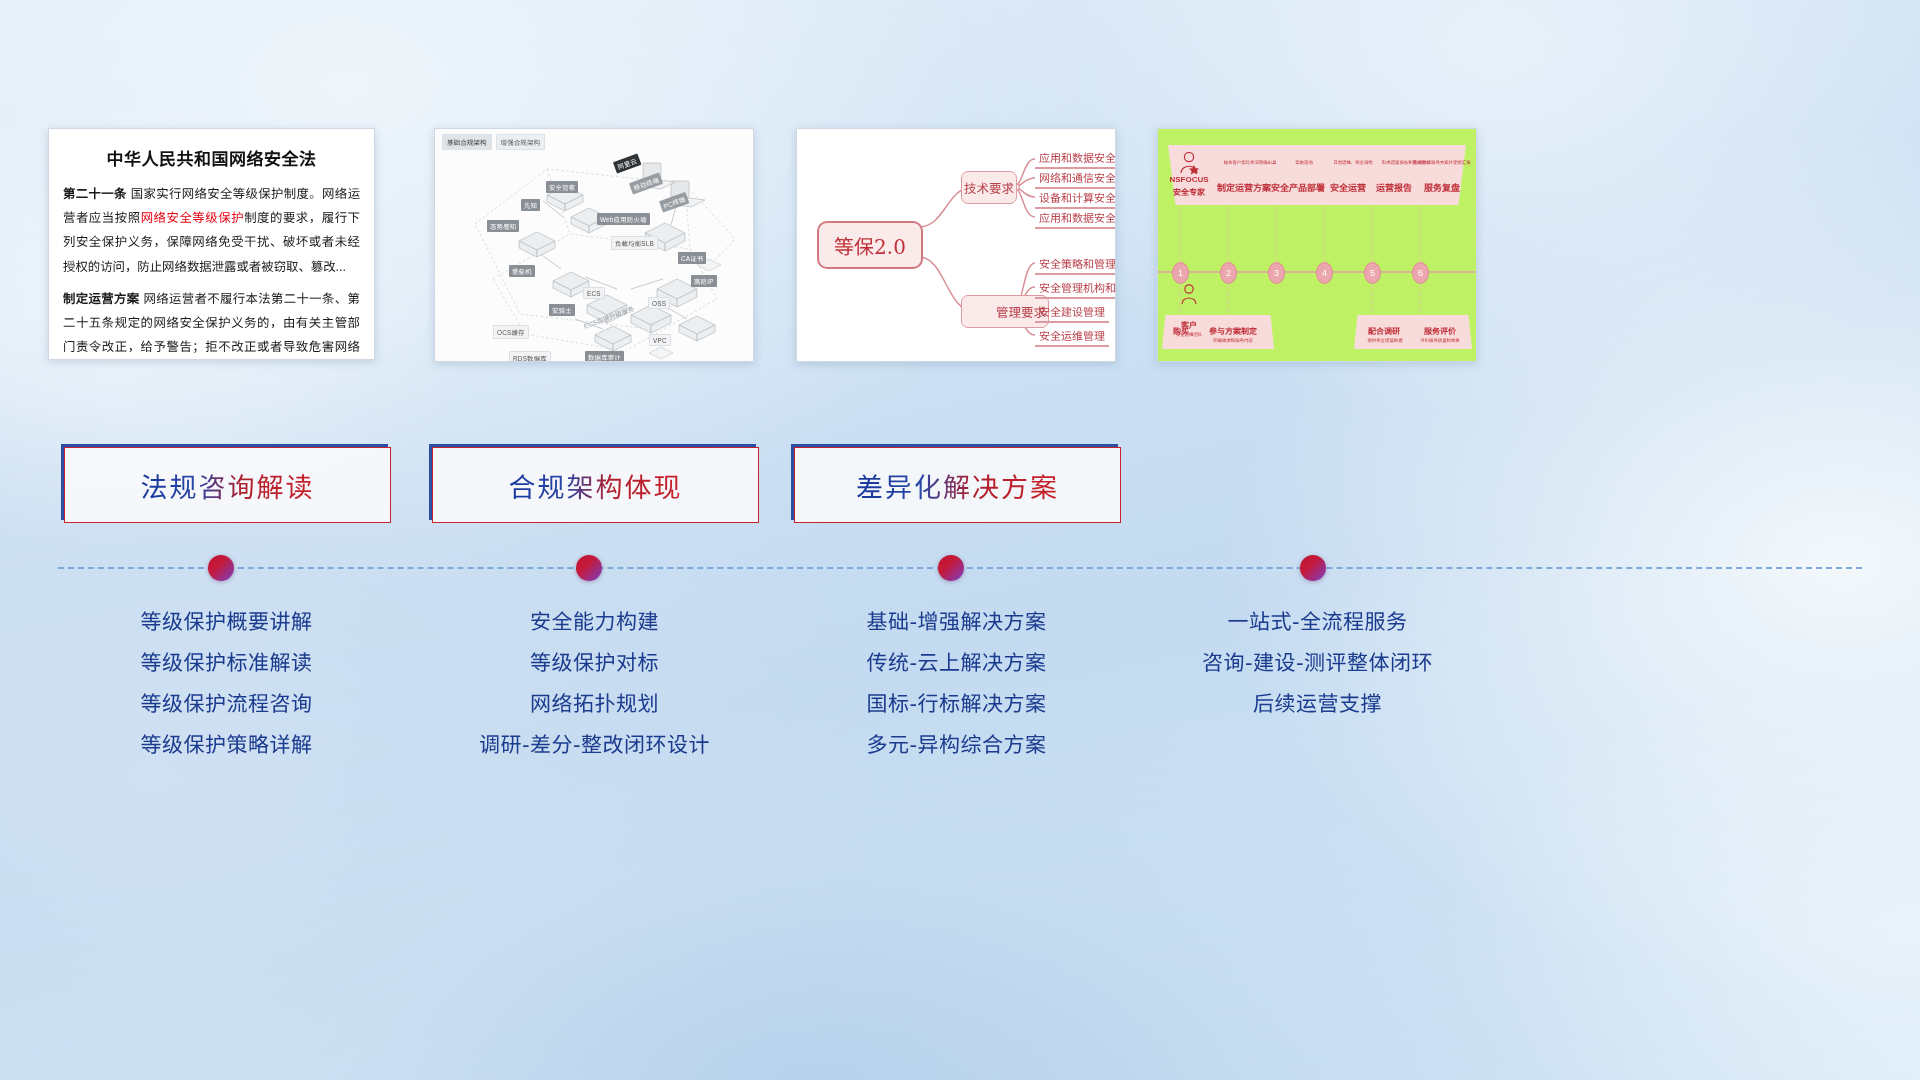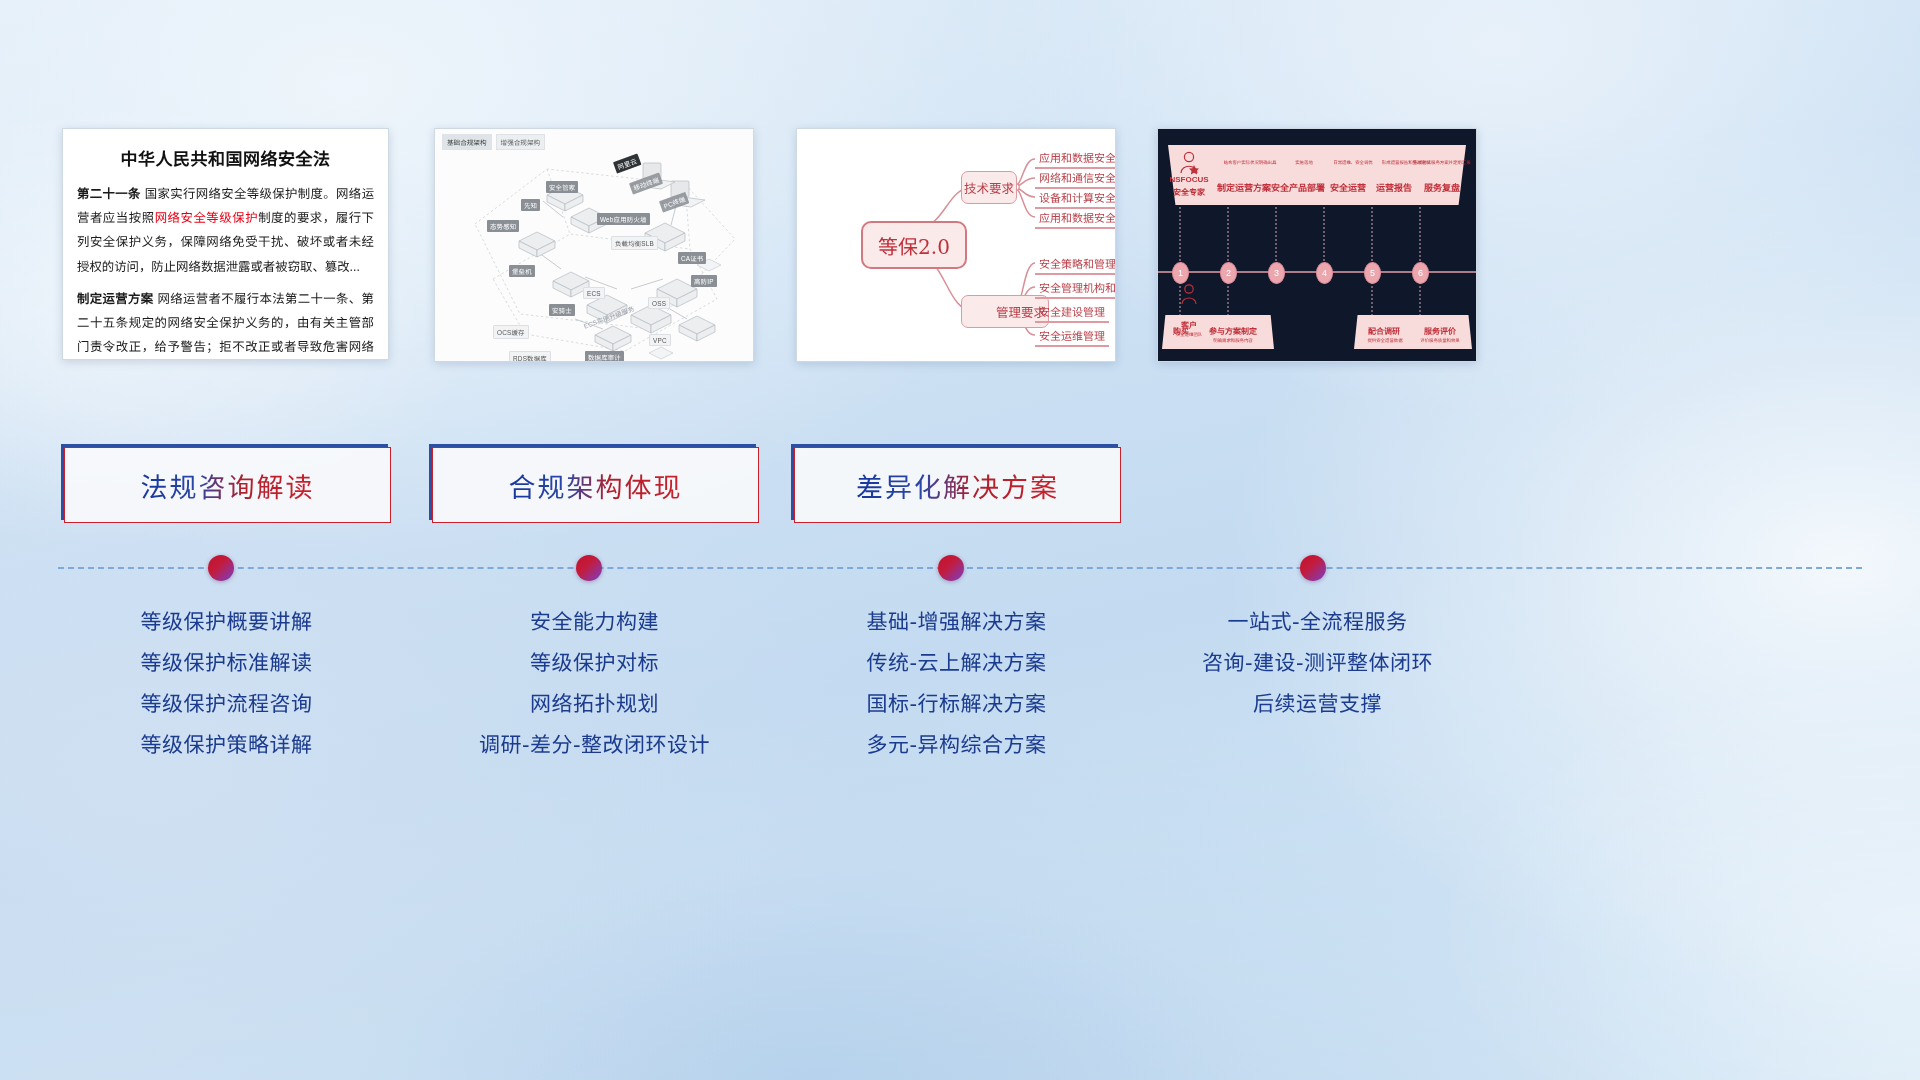--- a/index.html
+++ b/index.html
@@ -58,21 +58,21 @@
       color:#c0303a;font-size:20px;display:flex;align-items:center;justify-content:center;
       font-family:"DejaVu Serif","Liberation Serif",serif;}
   .mm-b1{position:absolute;background:#fbeaea;border:1.6px solid #dd9aa0;border-radius:7px;
       color:#b8414a;font-size:12.5px;display:flex;align-items:center;justify-content:center;
       font-family:"DejaVu Serif","Liberation Serif",serif;white-space:nowrap;}
   .mm-leaf{position:absolute;color:#b8414a;font-size:11px;white-space:nowrap;
       border-bottom:2px solid #dd9aa0;padding:0 4px 2px;
       font-family:"DejaVu Serif","Liberation Serif",serif;}
 
   
-  .ns{background:#0f172a;}
+  .ns{background:#bef264;}
   .ns-band{position:absolute;background:#f8dcdc;}
   .ns-band.top{clip-path:polygon(0 0,100% 0,97.5% 100%,2.5% 100%);}
   .ns-t{position:absolute;color:#c0303a;white-space:nowrap;text-align:center;}
   .ns-num{position:absolute;width:15px;height:20px;border-radius:50%;background:#eba6ae;
       color:#fff;font-size:9px;display:flex;align-items:center;justify-content:center;
       border:1px solid #e08e98;}
   .ns-exp{position:absolute;background:#f8dcdc;clip-path:polygon(3% 0,97% 0,100% 100%,0 100%);}
 
   
   .titlebox{position:absolute;height:74px;background:rgba(247,249,251,.93);
@@ -97,21 +97,21 @@
       font-family:"DejaVu Sans","Liberation Sans",sans-serif;letter-spacing:.5px;}
 </style>
 </head>
 <body>
 
 <div id="bg"></div>
 <div id="bg2"></div>
 
 <div id="wrap">
 
-  <div class="shot law" style="left:62px;top:128px;width:327px;height:232px;">
+  <div class="shot law" style="left:48px;top:128px;width:327px;height:232px;">
     <h1>中华人民共和国网络安全法</h1>
     <p>
       <b>第二十一条</b>
       <span>国家实行网络安全等级保护制度。网络运营者应当按照</span><span class="rd">网络安全等级保护</span><span>制度的要求，履行下列安全保护义务，保障网络免受干扰、破坏或者未经授权的访问，防止网络数据泄露或者被窃取、篡改...</span>
     </p>
     <p>
       <b>制定运营方案</b>
       <span>网络运营者不履行本法第二十一条、第二十五条规定的网络安全保护义务的，由有关主管部门责令改正，给予警告；拒不改正或者导致危害网络安全等后果的，处</span>
     </p>
   </div>
@@ -214,21 +214,21 @@
         <path d="M216 58 C226 58 226 68 238 68"></path>
         <path d="M216 58 C226 58 226 88 238 88"></path>
         <path d="M216 182 C226 182 226 134 238 134"></path>
         <path d="M216 182 C226 182 226 158 238 158"></path>
         <path d="M216 182 C226 182 226 182 238 182"></path>
         <path d="M216 182 C226 182 226 206 238 206"></path>
       </g>
       <circle cx="219" cy="58" r="3.2" fill="#fff" stroke="#d98f96" stroke-width="1.2"></circle>
       <circle cx="219" cy="182" r="3.2" fill="#fff" stroke="#d98f96" stroke-width="1.2"></circle>
     </svg>
-    <div class="mm-root" style="left:20px;top:92px;width:102px;height:44px;margin-left:44px;">等保2.0</div>
+    <div class="mm-root" style="left:20px;top:92px;width:102px;height:44px;">等保2.0</div>
     <div class="mm-b1" style="left:164px;top:42px;width:54px;height:31px;">技术要求</div>
     <div class="mm-b1" style="left:164px;top:166px;width:54px;height:31px;padding-left:32px;">管理要求</div>
 
     <div class="mm-leaf" style="left:238px;top:20px;">应用和数据安全</div>
     <div class="mm-leaf" style="left:238px;top:40px;">网络和通信安全</div>
     <div class="mm-leaf" style="left:238px;top:60px;">设备和计算安全</div>
     <div class="mm-leaf" style="left:238px;top:80px;">应用和数据安全</div>
 
     <div class="mm-leaf" style="left:238px;top:126px;">安全策略和管理制度</div>
     <div class="mm-leaf" style="left:238px;top:150px;">安全管理机构和人员</div>

